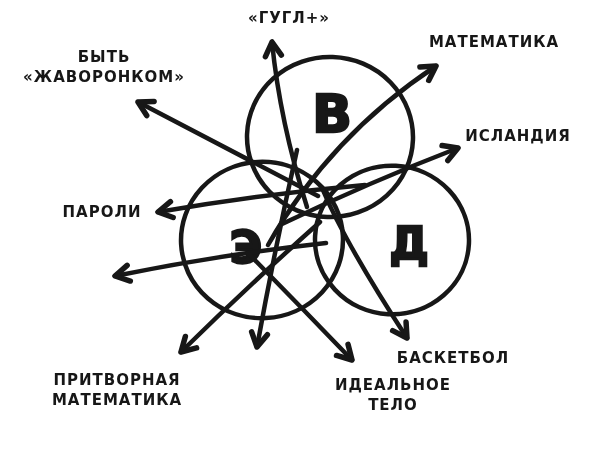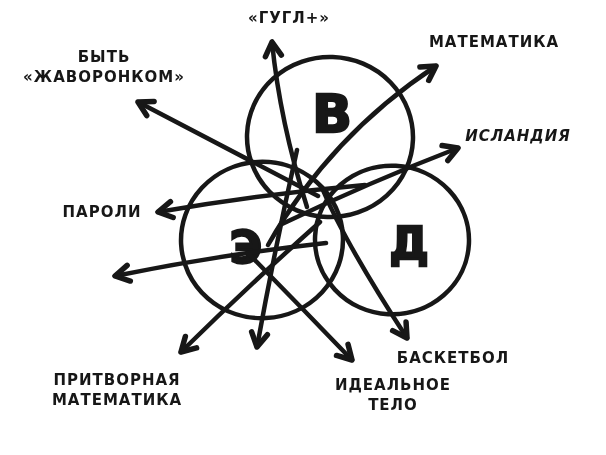--- a/index.html
+++ b/index.html
@@ -26,21 +26,21 @@
     text-align: center;
     white-space: pre-line;
     font-weight: 700;
     font-size: 15px;
     line-height: 20px;
     letter-spacing: 1px;
     color: #171717;
   }
   .l-google-plus      { left: 250px; top: 8px; margin-left: 39px;   }
   .l-mathematics      { left: 494px; top: 32px;  }
-  .l-iceland          { left: 518px; top: 126px; font-style: italic; }
+  .l-iceland          { left: 518px; top: 126px; }
   .l-morning-person   { left: 104px; top: 47px;  }
   .l-passwords        { left: 102px; top: 202px; }
   .l-taylor-swift     { left: 66px;  top: 255px; }
   .l-fake-sincerity   { left: 117px; top: 370px; }
   .l-what-others-think{ left: 247px; top: 369px; }
   .l-perfect-body     { left: 393px; top: 375px; }
   .l-basketball       { left: 453px; top: 348px; }
 </style>
 </head>
 <body>

